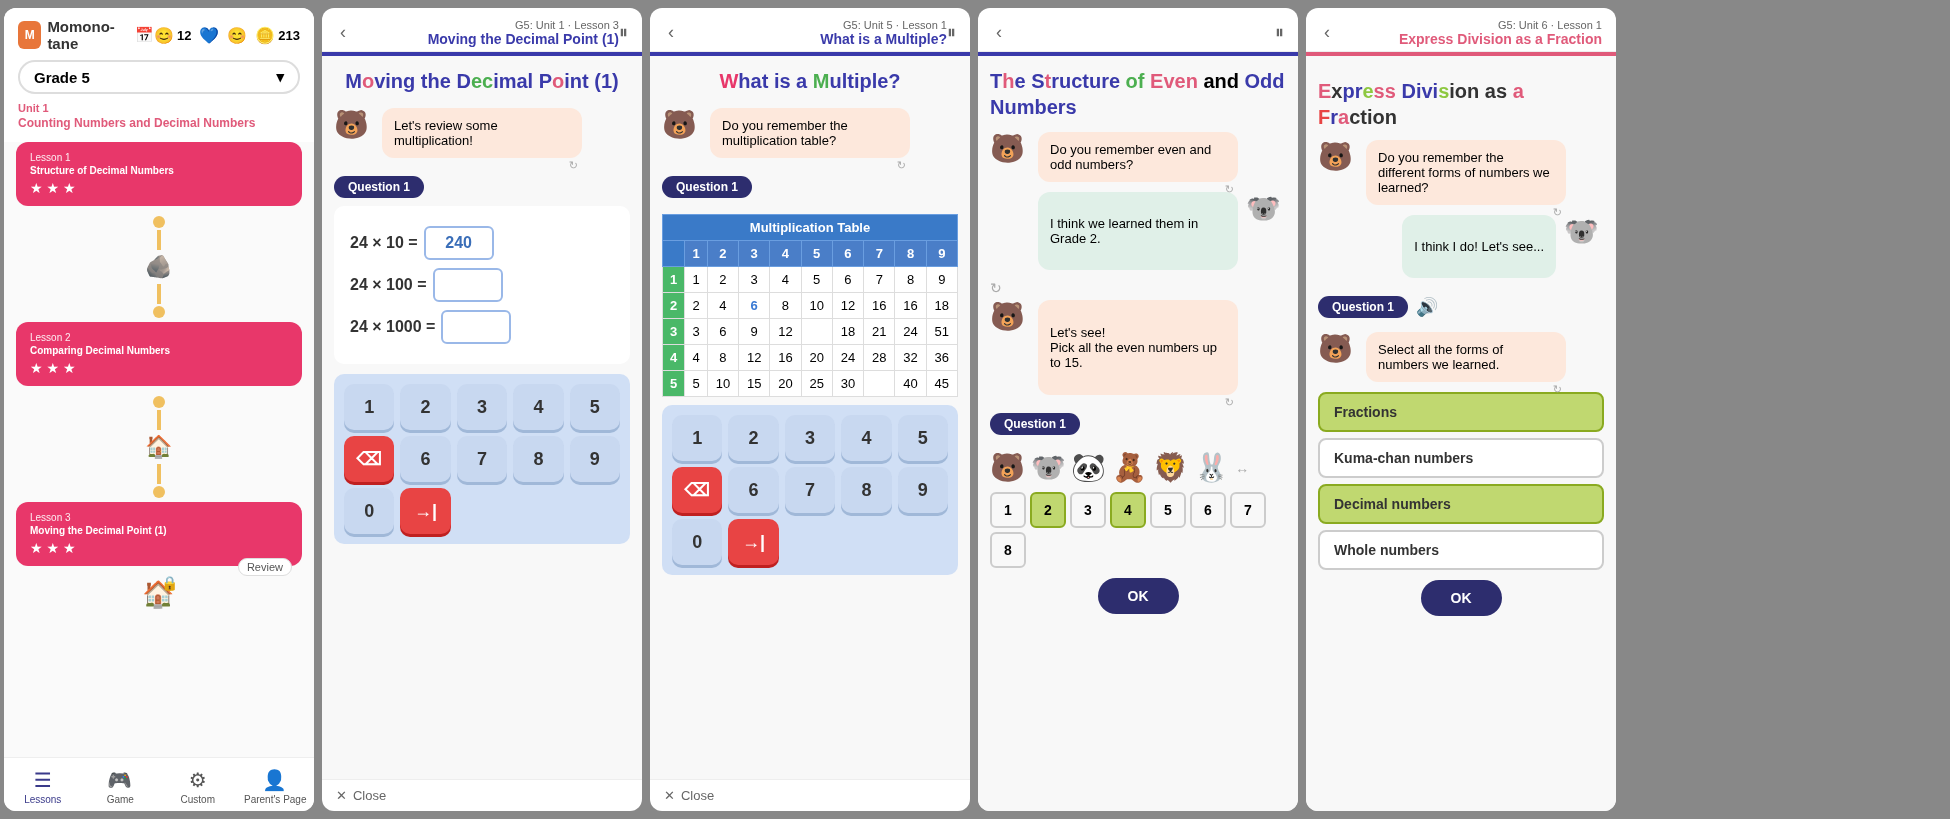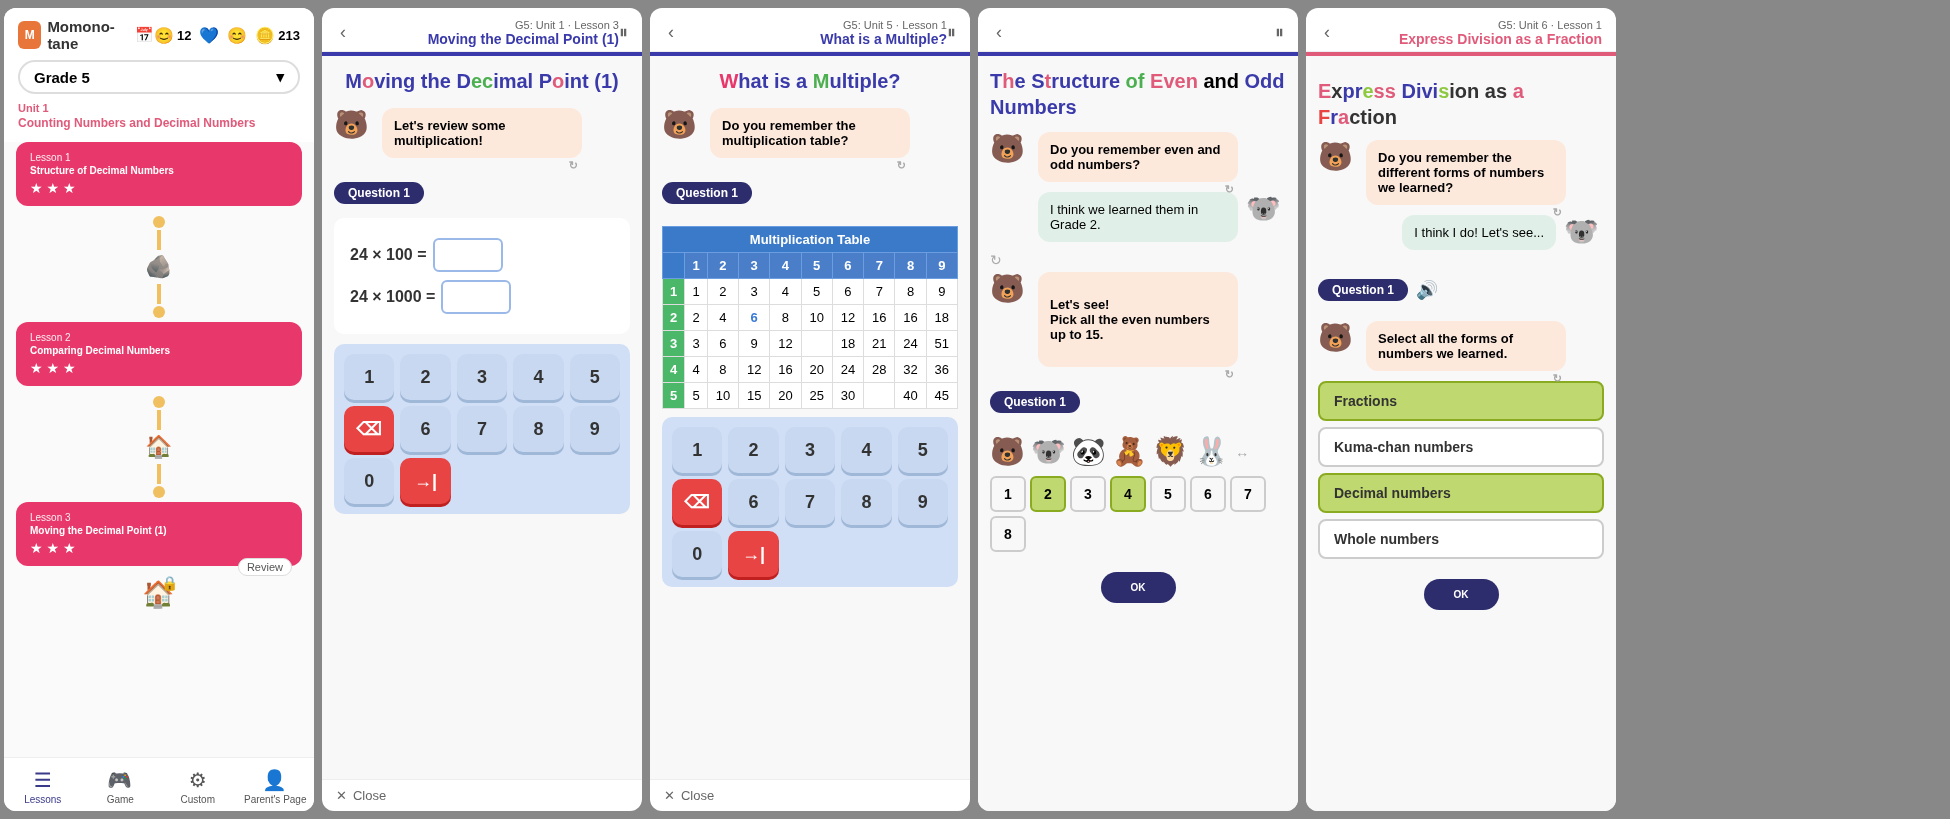--- a/index.html
+++ b/index.html
@@ -159,32 +159,31 @@
       margin-bottom: 10px;
     }
     .avatar { width: 40px; height: 40px; flex-shrink: 0; font-size: 28px; }
     .bubble-text {
       background: #fde8dc;
       border-radius: 12px;
       padding: 10px 12px;
       font-size: 13px;
       max-width: 200px;
       position: relative;
-      font-weight: bold;
     }
     .bubble-refresh { position: absolute; bottom: -14px; right: 4px; font-size: 11px; color: #aaa; }
     .question-badge {
       display: inline-block;
       background: #2d2d6e;
       color: white;
       border-radius: 20px;
       padding: 4px 14px;
       font-size: 12px;
       font-weight: bold;
-      margin: 14px 0;
+      margin: 8px 0;
     }
     .math-problem {
       background: white;
       border-radius: 10px;
       padding: 12px 16px;
       margin-bottom: 10px;
     }
     .math-row {
       display: flex; align-items: center;
       font-size: 16px; font-weight: bold;
@@ -266,21 +265,21 @@
     
     .panel-4 { width: 320px; }
     .chat-bubble-right {
       display: flex; align-items: flex-start; gap: 8px;
       margin-bottom: 10px;
       justify-content: flex-end;
     }
     .bubble-green {
       background: #e0f0e8;
       border-radius: 12px;
-      padding: 10px 12px;
+      padding: 24px 12px;
       font-size: 13px;
       max-width: 200px;
     }
     .bear-row {
       display: flex; gap: 6px; margin: 8px 0; flex-wrap: wrap;
     }
     .bear-icon { font-size: 28px; }
     .num-row {
       display: flex; gap: 4px; margin: 8px 0; flex-wrap: wrap;
     }
@@ -292,24 +291,24 @@
       font-size: 14px; font-weight: bold;
     }
     .num-box.selected { background: #c0d870; border-color: #8aaa20; }
     .num-box.selected2 { background: #c0d870; border-color: #8aaa20; }
     .ok-btn {
       background: #2d2d6e;
       color: white;
       border: none;
       border-radius: 20px;
       padding: 10px 30px;
-      font-size: 10px;
+      font-size: 14px;
       font-weight: bold;
       cursor: pointer;
-      margin: 20px auto;
+      margin: 10px auto;
       display: block;
     }
 
     
     .panel-5 { width: 310px; }
     .lesson-title-colored {
       font-size: 20px; font-weight: bold;
       margin: 10px 0;
       line-height: 1.3;
     }
@@ -452,20 +451,24 @@
     </div>
     <div class="chat-bubble-left">
       <div class="avatar">🐻</div>
       <div class="bubble-text">
         <span>Let's review some multiplication!</span>
         <span class="bubble-refresh">↻</span>
       </div>
     </div>
     <div class="question-badge">Question 1</div>
     <div class="math-problem">
+      <div class="math-row">
+        <span>24 × 10 = </span>
+        <input class="math-input filled" value="240" readonly="" style="color: rgb(58, 110, 184);">
+      </div>
       <div class="math-row">
         <span>24 × 100 = </span>
         <input class="math-input" value="" readonly="" style="">
       </div>
       <div class="math-row">
         <span>24 × 1000 = </span>
         <input class="math-input" value="" readonly="" style="">
       </div>
     </div>
     <div class="keyboard-grid">

